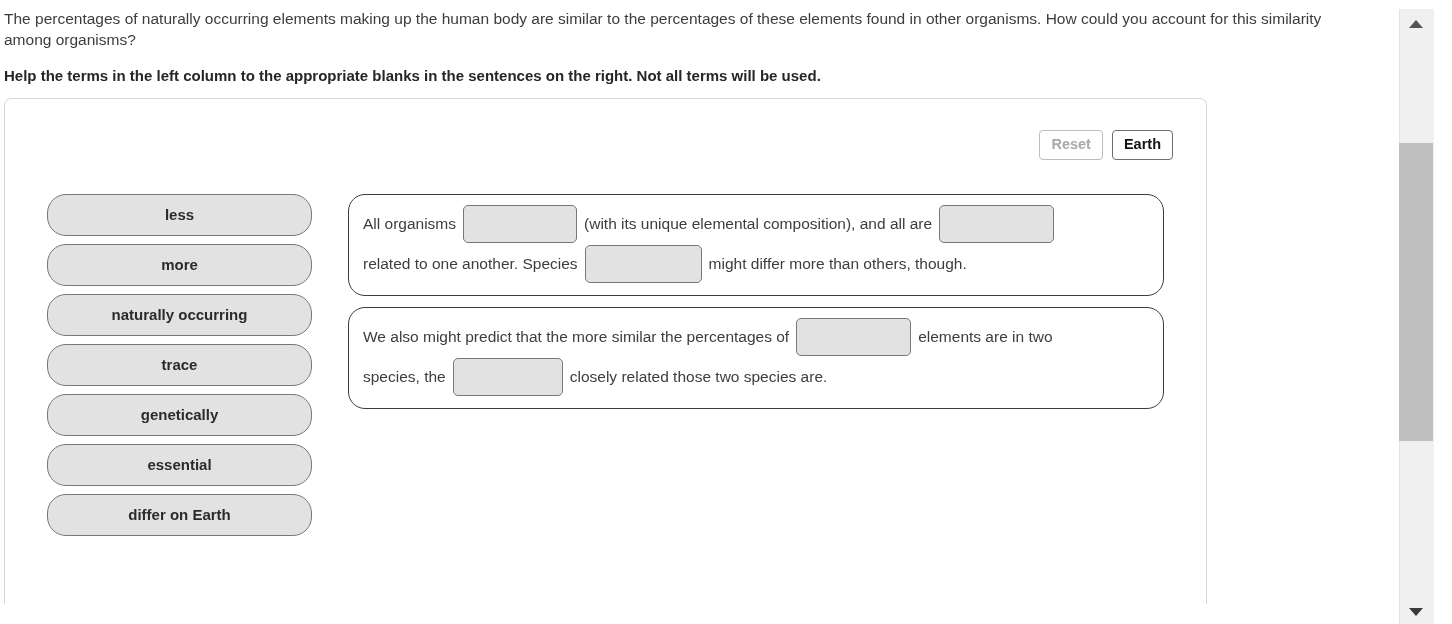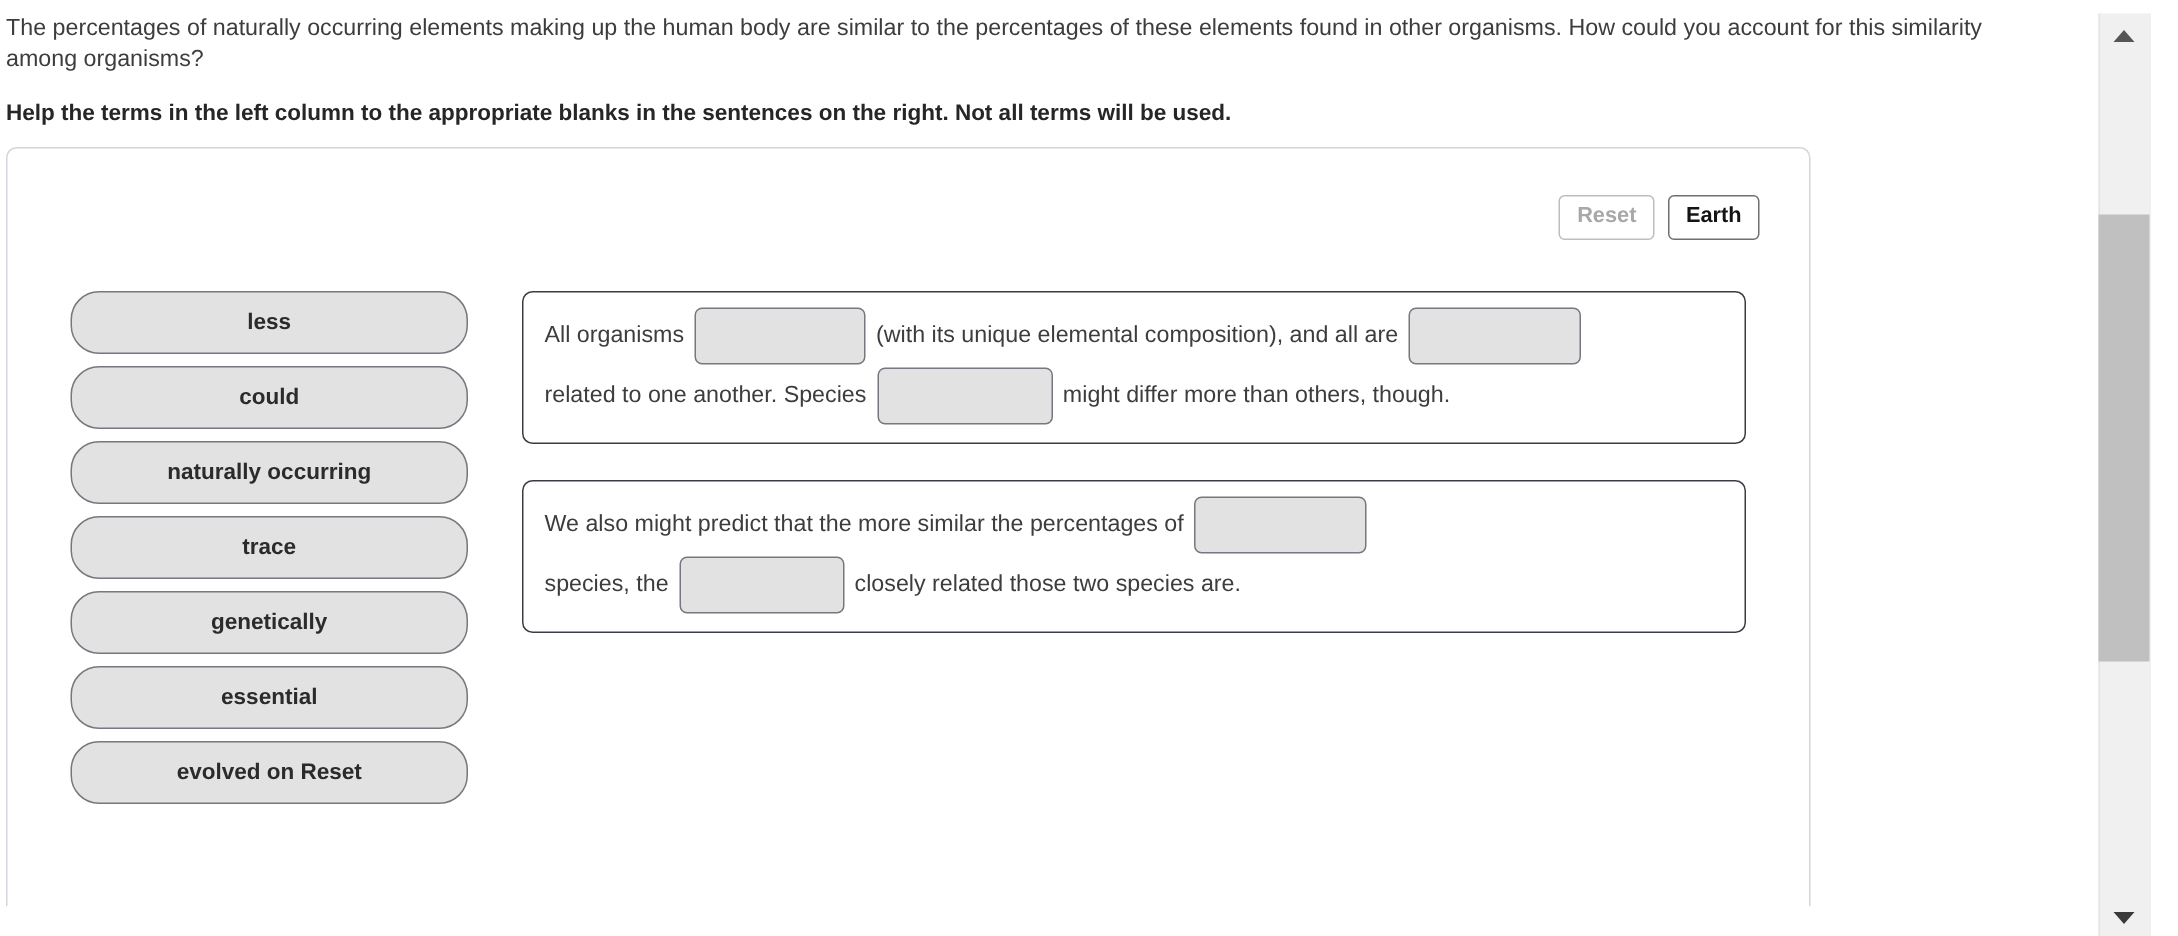--- a/index.html
+++ b/index.html
@@ -121,24 +121,24 @@
   .sentences {
     position: absolute;
     left: 343px;
     top: 95px;
     width: 816px;
   }
   .sentence-box {
     box-sizing: border-box;
     width: 816px;
     border: 1.5px solid #3c3c44;
-    border-radius: 7px;
+    border-radius: 17px;
     background: #ffffff;
     padding: 9px 14px 11px 14px;
-    margin-bottom: 24px;
+    margin-bottom: 11px;
   }
   .sentence-line {
     display: flex;
     align-items: center;
     flex-wrap: wrap;
     font-size: 15.5px;
     color: #3d3d3d;
     line-height: 40px;
   }
   .sentence-line .txt {
@@ -234,46 +234,47 @@
 
   <div class="activity-card">
 
     <div class="card-toolbar">
       <button class="tool-btn disabled">Reset</button>
       <button class="tool-btn enabled">Earth</button>
     </div>
 
     <div class="term-bank" id="term-bank">
         <div class="term-tile">less</div>
-        <div class="term-tile">could</div>
+        <div class="term-tile">more</div>
         <div class="term-tile">naturally occurring</div>
         <div class="term-tile">trace</div>
         <div class="term-tile">genetically</div>
         <div class="term-tile">essential</div>
-        <div class="term-tile">evolved on Reset</div>
+        <div class="term-tile">differ on Earth</div>
       </div>
 
     <div class="sentences" id="sentences">
         <div class="sentence-box">
           <div class="sentence-line">
             <span class="txt">All organisms</span>
             <span class="drop-zone dz-w1"></span>
             <span class="txt">(with its unique elemental composition), and all are</span>
             <span class="drop-zone dz-w2"></span>
           </div>
           <div class="sentence-line">
             <span class="txt">related to one another. Species</span>
             <span class="drop-zone dz-w3"></span>
             <span class="txt">might differ more than others, though.</span>
           </div>
         </div>
         <div class="sentence-box">
           <div class="sentence-line">
             <span class="txt">We also might predict that the more similar the percentages of</span>
             <span class="drop-zone dz-w4"></span>
+            <span class="txt">elements are in two</span>
           </div>
           <div class="sentence-line">
             <span class="txt">species, the</span>
             <span class="drop-zone dz-w5"></span>
             <span class="txt">closely related those two species are.</span>
           </div>
         </div>
       </div>
 
   </div>

